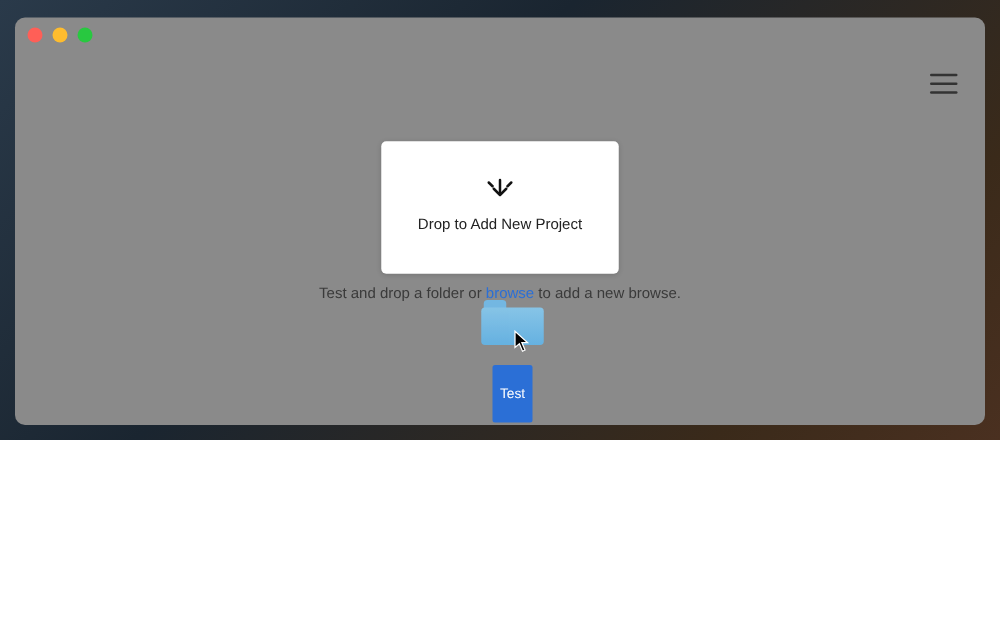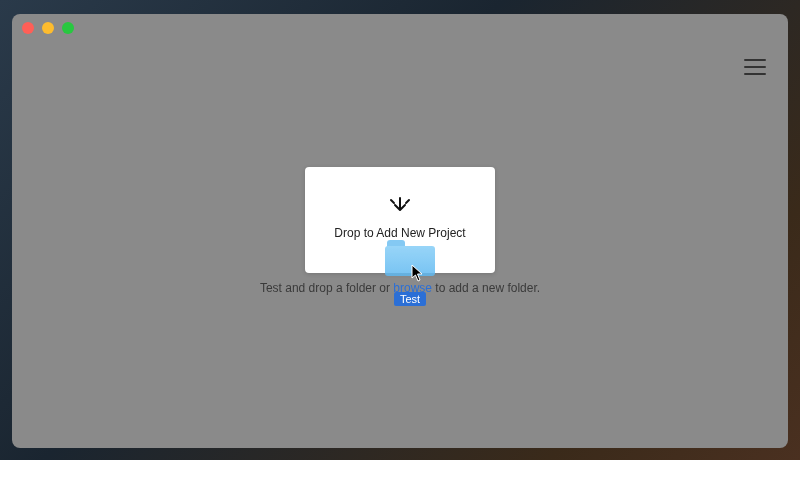--- a/index.html
+++ b/index.html
@@ -1,18 +1,18 @@
 <!DOCTYPE html>
 <html><head>
   <meta charset="utf-8">
   <style>
     * { margin: 0; padding: 0; box-sizing: border-box; }
     html, body { width: 800px; height: 500px; overflow: hidden; font-family: -apple-system, BlinkMacSystemFont, "Segoe UI", sans-serif; }
     .desktop {
-      width: 800px; height: 460px;
+      width: 800px; height: 352px;
       background: linear-gradient(135deg, #2a3a4a 0%, #1a2530 40%, #3a2a1a 80%, #4a3020 100%);
       position: relative;
     }
     .app-window {
       position: absolute;
       top: 14px; left: 12px; right: 12px; bottom: 12px;
       background: #8a8a8a;
       border-radius: 8px;
       overflow: hidden;
     }
@@ -100,21 +100,21 @@
       position: absolute; top: 6px; left: 0;
       width: 50px; height: 30px;
       background: linear-gradient(#86cef7, #5fb8f0);
       border-radius: 3px;
     }
     .folder-label {
       margin-top: 16px;
       background: #2b6fd6;
       color: #fff;
       font-size: 11px;
-      padding: 1px 6px;
+      padding: 17px 6px;
       border-radius: 2px;
     }
     .cursor-arrow {
       position: absolute;
       left: 411px; top: 264px;
       width: 14px; height: 18px;
       pointer-events: none;
     }
   </style>
 </head>
@@ -142,21 +142,21 @@
           <svg width="22" height="22" viewBox="0 0 22 22">
             <line x1="11" y1="2" x2="11" y2="13" stroke="#111" stroke-width="2" stroke-linecap="round"></line>
             <polyline points="6,9 11,14 16,9" fill="none" stroke="#111" stroke-width="2" stroke-linecap="round" stroke-linejoin="round"></polyline>
             <line x1="2" y1="4" x2="5" y2="7" stroke="#111" stroke-width="2" stroke-linecap="round"></line>
             <line x1="20" y1="4" x2="17" y2="7" stroke="#111" stroke-width="2" stroke-linecap="round"></line>
           </svg>
         </div>
         <div class="drop-label">Drop to Add New Project</div>
       </div>
       <div class="hint-line">
-        <span>Test and drop a folder or </span><span class="browse-link">browse</span><span> to add a new folder.</span>
+        <span>Test and drop a folder or </span><span class="browse-link">browse</span><span> to add a new browse.</span>
       </div>
     </div>
   </div>
 
   <div class="dragged-folder">
     <div class="folder-icon">
       <div class="folder-tab"></div>
       <div class="folder-body"></div>
     </div>
     <div class="folder-label">Test</div>

